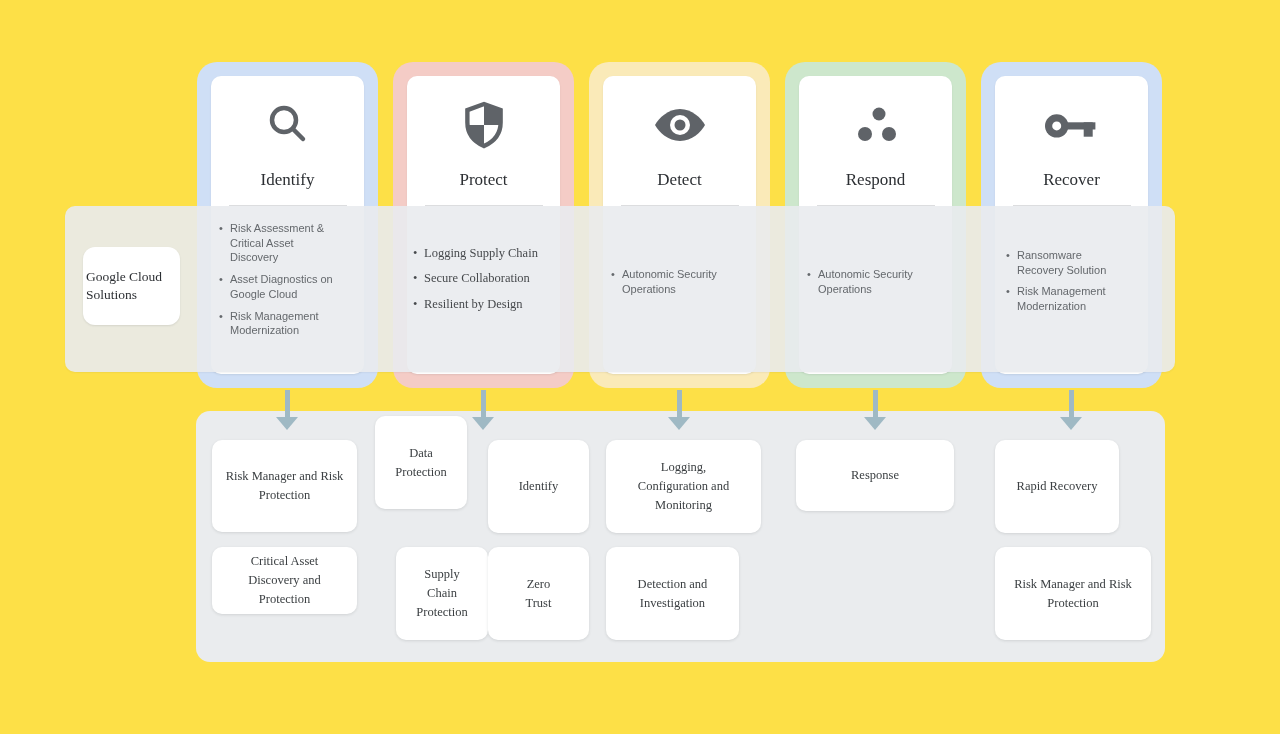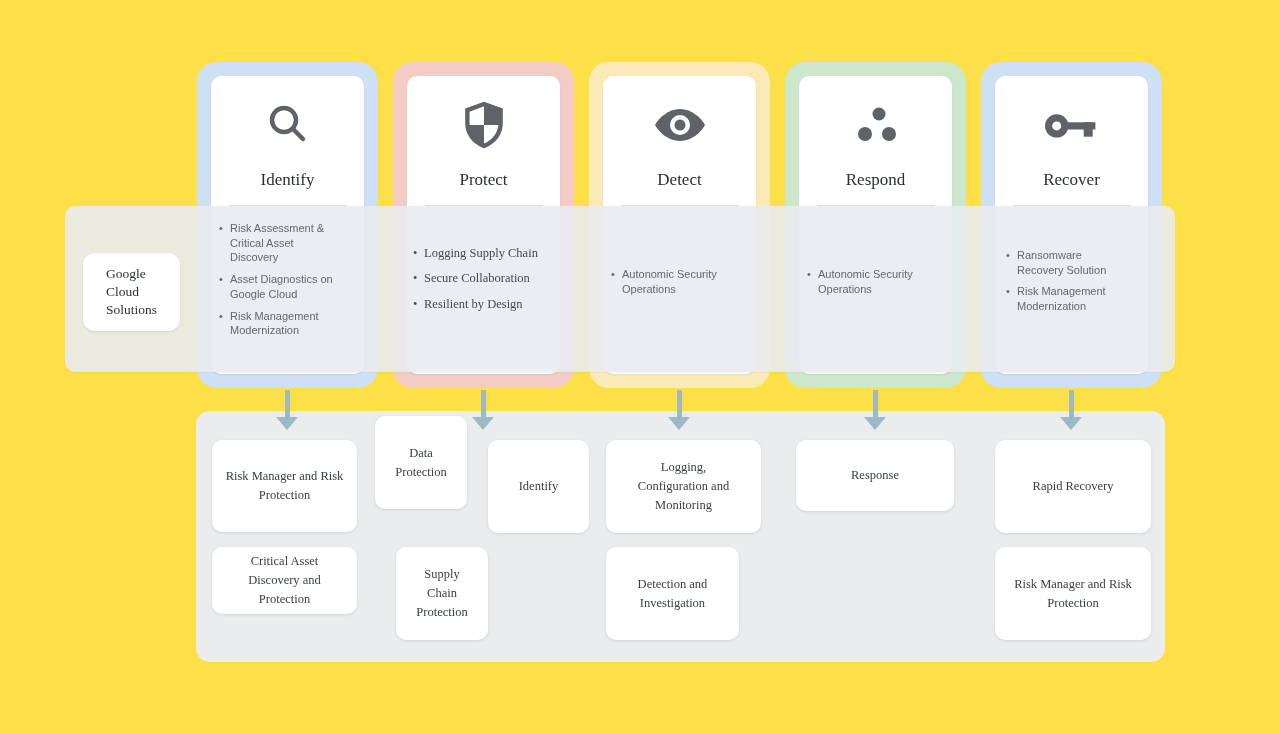--- a/index.html
+++ b/index.html
@@ -32,21 +32,21 @@
   .band{
     position:absolute;left:65px;top:206px;width:1110px;height:166px;
     background:rgba(233,235,238,0.90);border-radius:10px;z-index:20;
     box-shadow:0 1px 2px rgba(60,64,67,.06);
   }
   .gcs-box{
     position:absolute;left:83px;top:247px;width:97px;height:78px;z-index:30;
     background:#ffffff;border-radius:12px;box-shadow:0 1px 2px rgba(60,64,67,.12);
     display:flex;align-items:center;
     font-family:"Liberation Serif",serif;font-size:13.5px;line-height:1.35;color:#2c2f33;
-    padding-left:23px;box-sizing:border-box;margin-top:6px;
+    padding-left:3px;box-sizing:border-box;
   }
   .bullets{position:absolute;z-index:30;}
   .bullet-item{position:relative;padding-left:11px;}
   .bullet-item::before{content:"\2022";position:absolute;left:0;top:0;}
   .bullets.sans .bullet-item{
     font-family:"Liberation Sans",sans-serif;font-size:11px;line-height:1.34;
     color:#64686c;margin-bottom:7px;
   }
   .bullets.serif .bullet-item{
     font-family:"Liberation Serif",serif;font-size:12.5px;line-height:1.3;
@@ -202,22 +202,23 @@
     </div>
 
   <div class="panel"></div>
 
   <div class="sol-box" style="left:212px;top:440px;width:145px;height:92px;padding:0 12px">Risk Manager and Risk Protection</div>
   <div class="sol-box" style="left:212px;top:547px;width:145px;height:67px;padding:0 20px">Critical Asset Discovery and Protection</div>
 
   <div class="sol-box" style="left:375px;top:416px;width:92px;height:93px;padding:0 18px">Data Protection</div>
   <div class="sol-box" style="left:488px;top:440px;width:101px;height:93px;padding:0 10px">Identify</div>
   <div class="sol-box" style="left:396px;top:547px;width:92px;height:93px;padding:0 22px">Supply Chain Protection</div>
+  <div class="sol-box" style="left:488px;top:547px;width:101px;height:93px;padding:0 28px">Zero Trust</div>
 
   <div class="sol-box" style="left:606px;top:440px;width:155px;height:93px;padding:0 26px">Logging, Configuration and Monitoring</div>
   <div class="sol-box" style="left:606px;top:547px;width:133px;height:93px;padding:0 28px">Detection and Investigation</div>
 
   <div class="sol-box" style="left:796px;top:440px;width:158px;height:71px;padding:0 12px">Response</div>
 
-  <div class="sol-box" style="left:995px;top:440px;width:156px;height:93px;padding:4px 12px">Rapid Recovery</div>
+  <div class="sol-box" style="left:995px;top:440px;width:124px;height:93px;padding:4px 12px">Rapid Recovery</div>
   <div class="sol-box" style="left:995px;top:547px;width:156px;height:93px;padding:0 14px">Risk Manager and Risk Protection</div>
 
 </div>
 
 </body></html>

